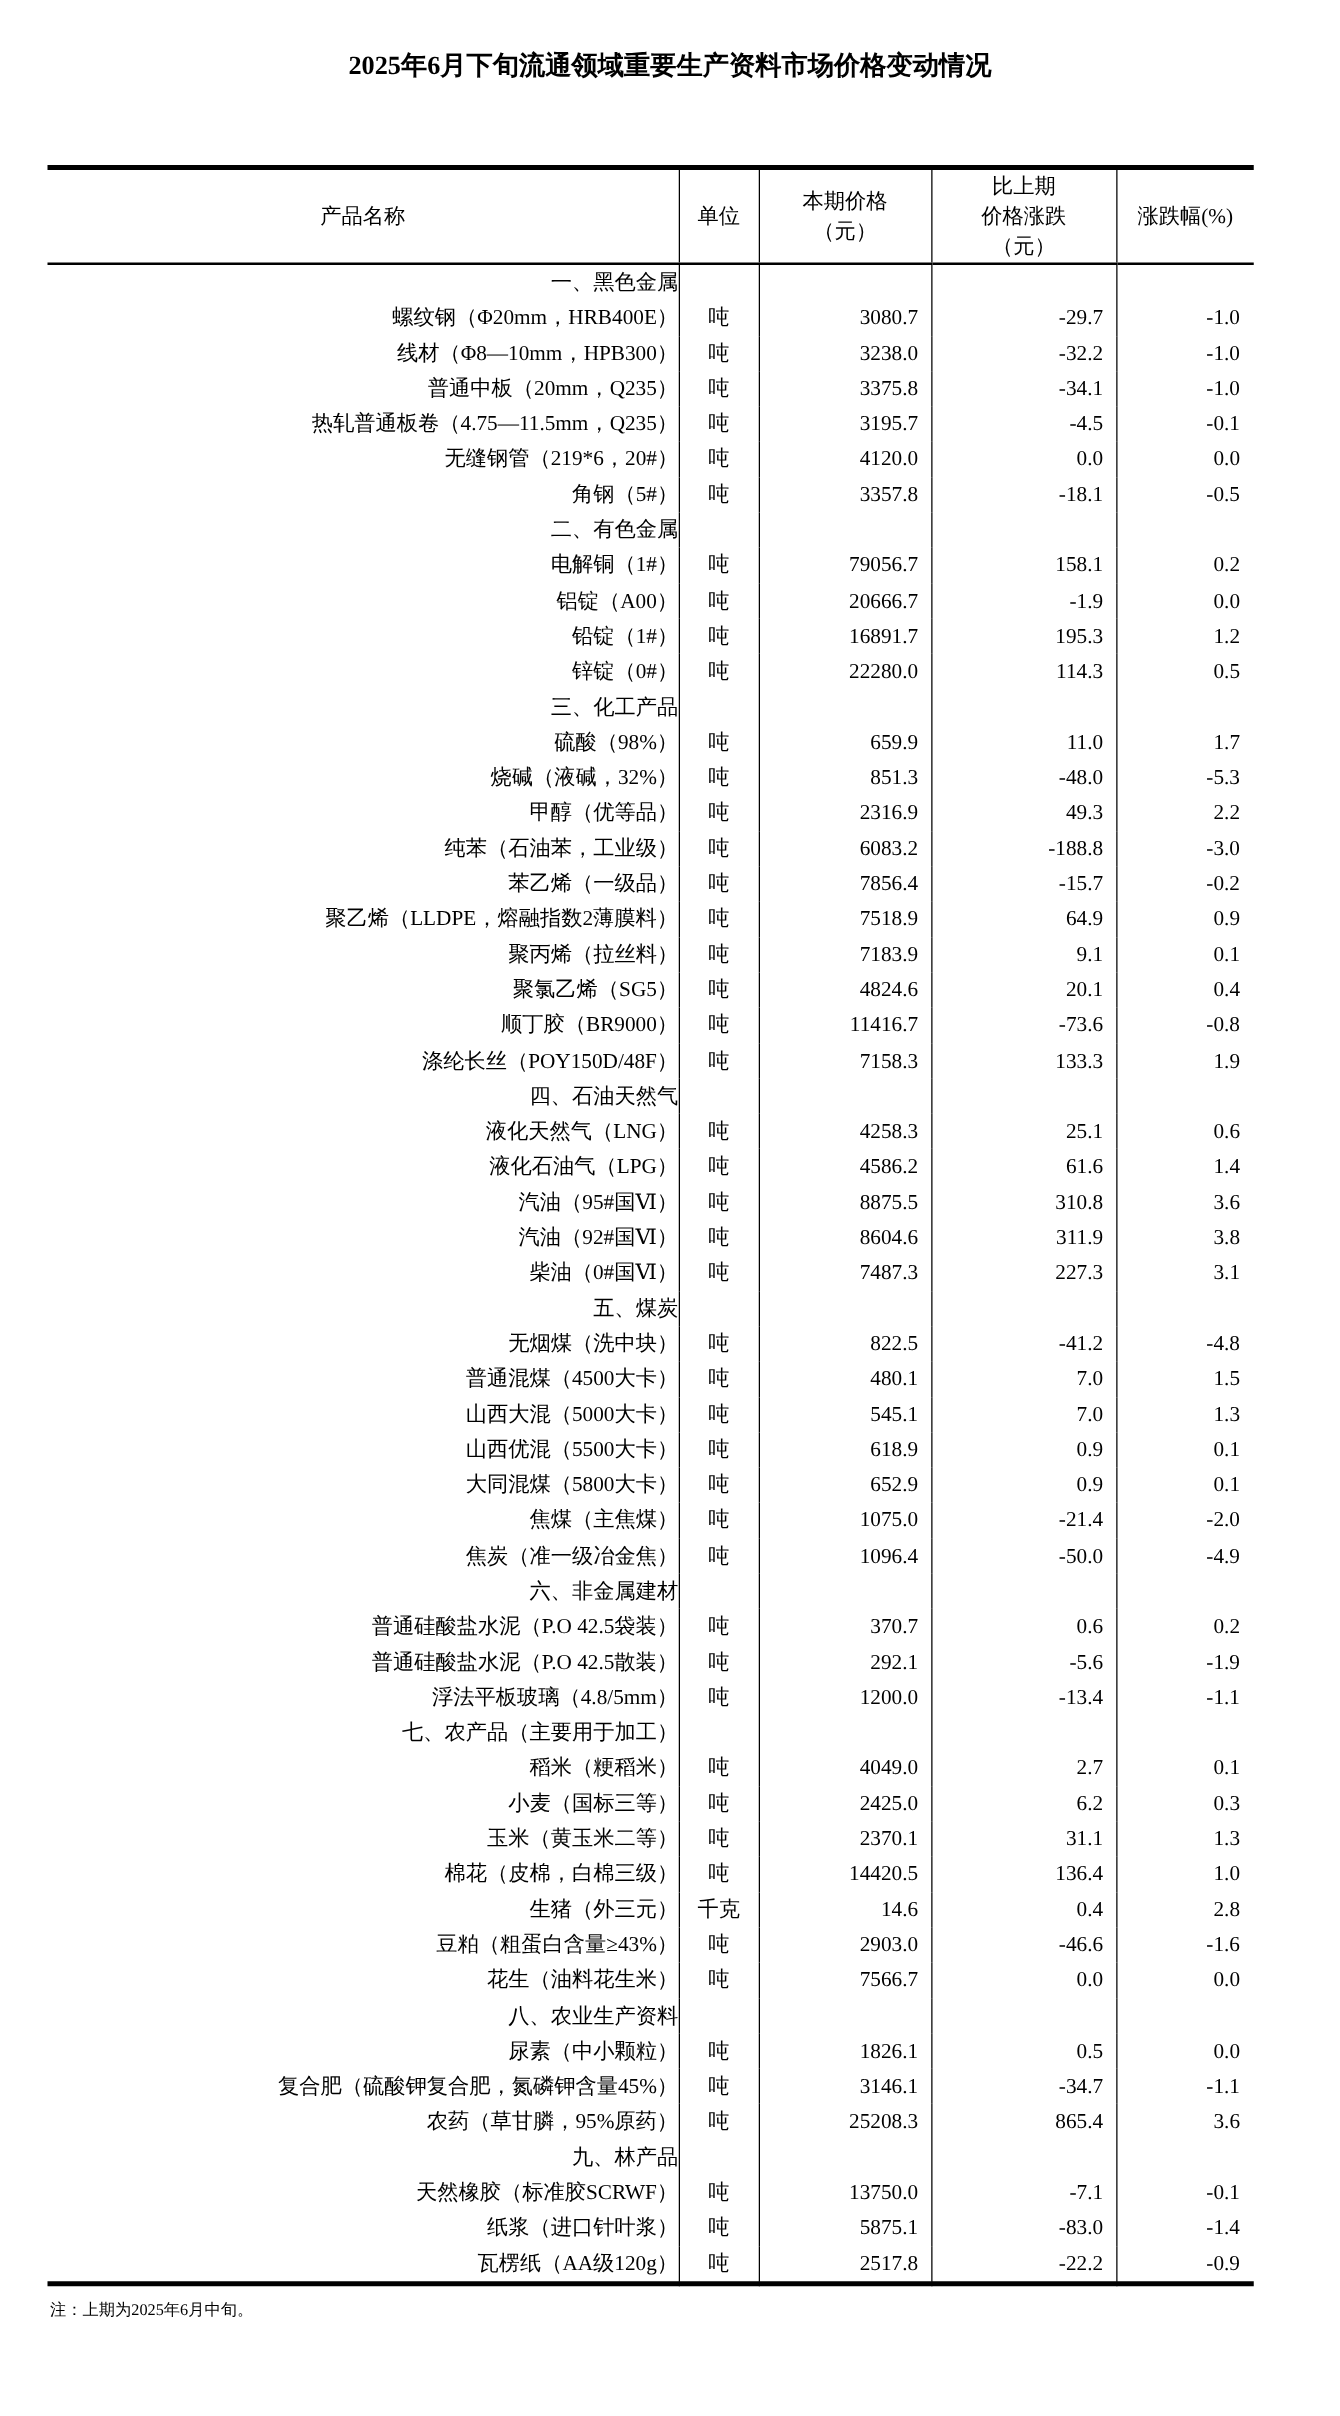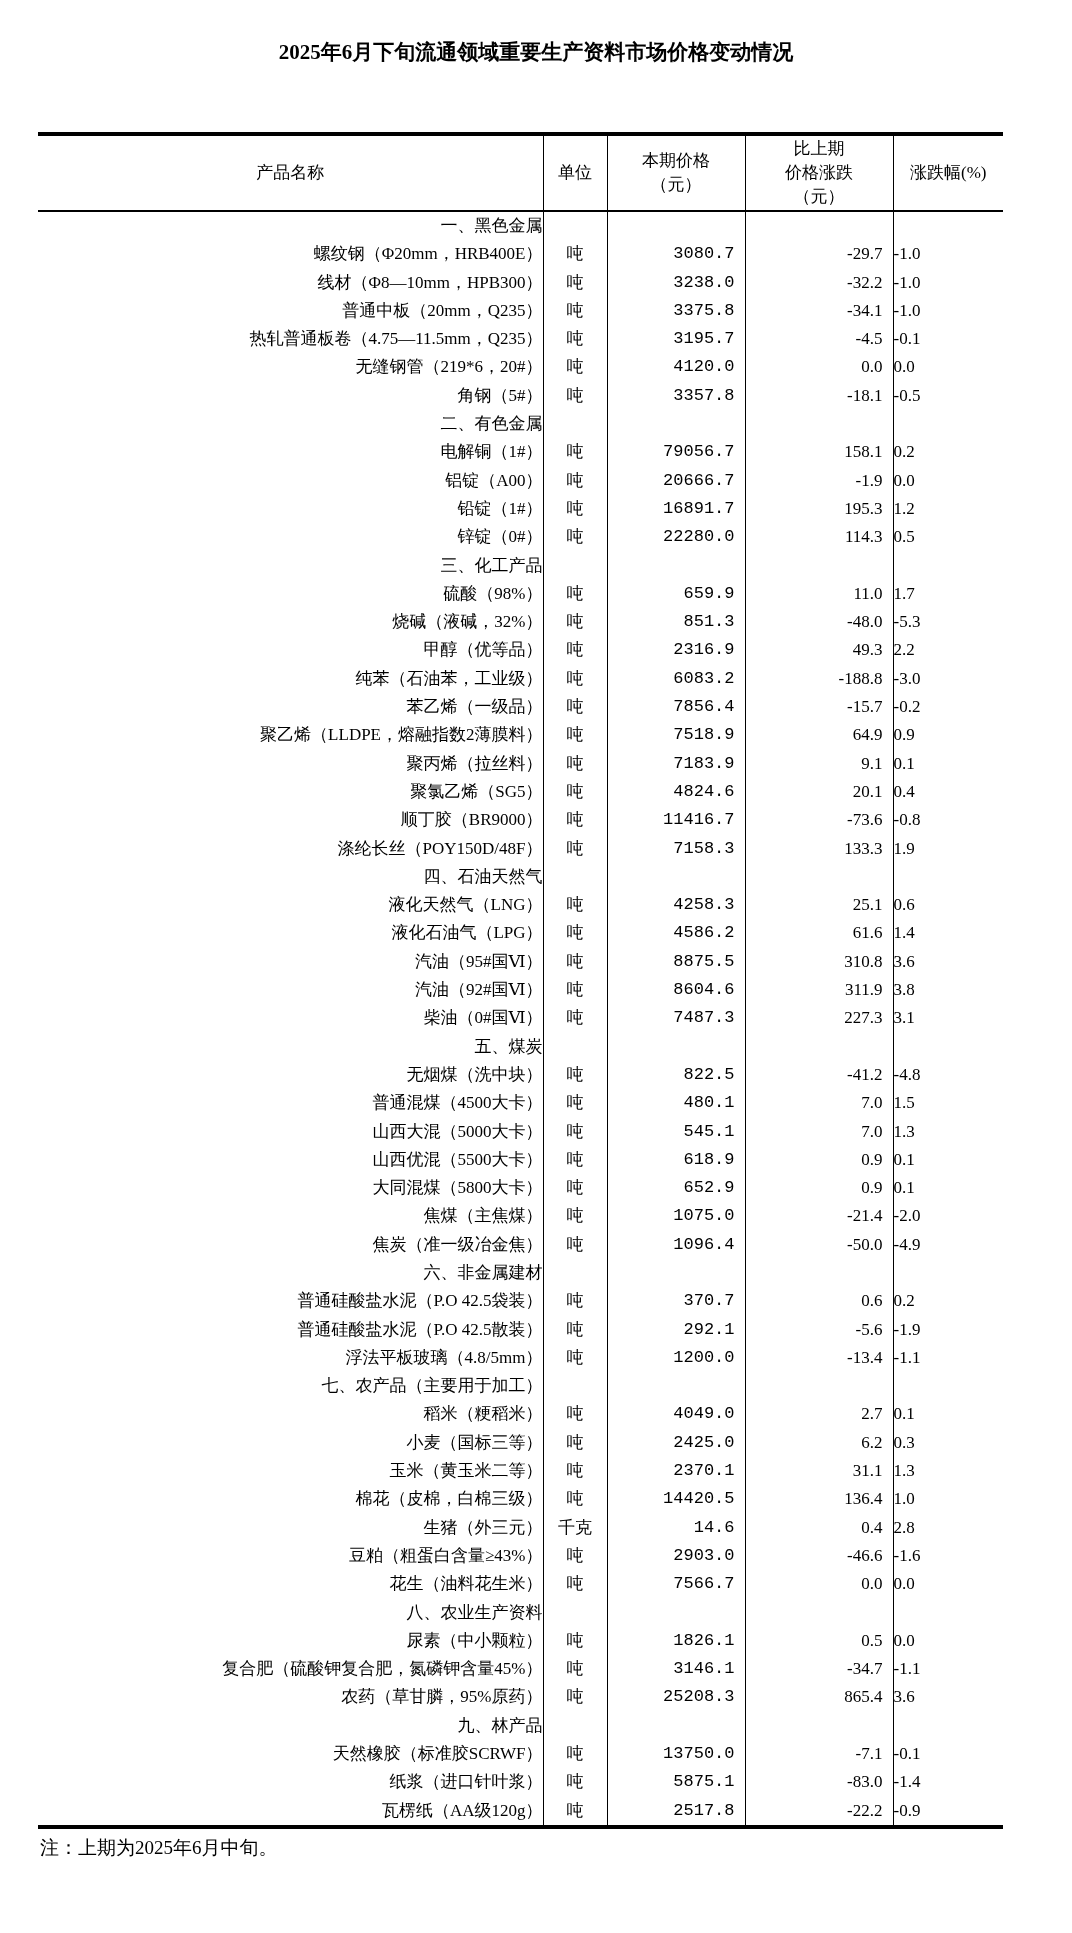--- a/index.html
+++ b/index.html
@@ -56,26 +56,26 @@
   table.price-table tbody td {
     height: 28.3px;
     line-height: 28.3px;
     padding: 0;
     white-space: nowrap;
     overflow: hidden;
   }
   table.price-table tbody td.c1 { text-align: right; padding-left: 77px; }
   table.price-table tbody tr.category-row td.c1 { padding-left: 5px; }
   table.price-table tbody td.c2 { text-align: center; }
-  table.price-table tbody td.c3 { text-align: right; padding-right: 10px; font-family: Liberation Mono, monospace; }
+  table.price-table tbody td.c3 { text-align: right; padding-right: 10px; }
   table.price-table tbody td.c4 { text-align: right; padding-right: 10px; }
-  table.price-table tbody td.c5 { padding-right: 11px; }
+  table.price-table tbody td.c5 { text-align: right; padding-right: 11px; }
   .footnote {
     margin: 8px 0 0 40px;
-    font-size: 19px;
+    font-size: 13px;
     line-height: 22px;
   }
 </style>
 </head>
 <body>
 
 <div class="page-title">2025年6月下旬流通领域重要生产资料市场价格变动情况</div>
 
 <div class="table-wrap">
   <table class="price-table">

